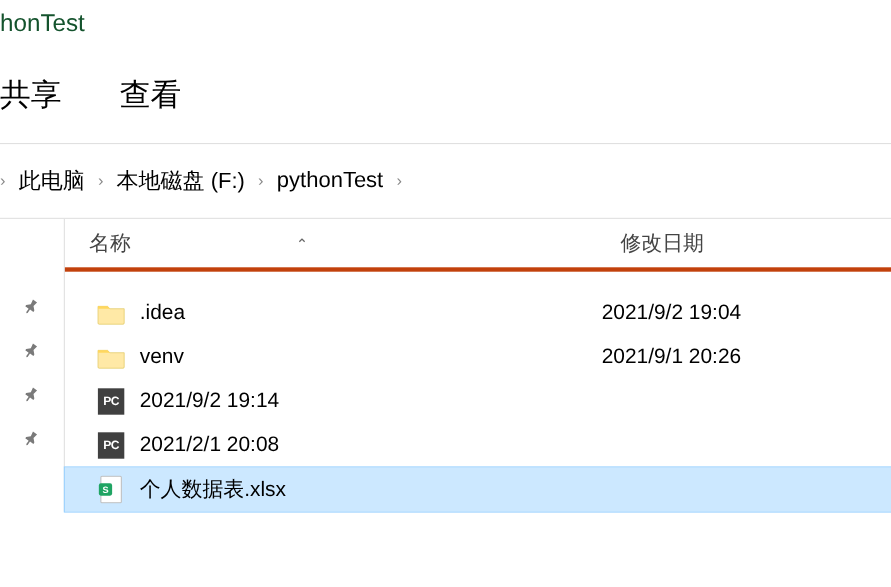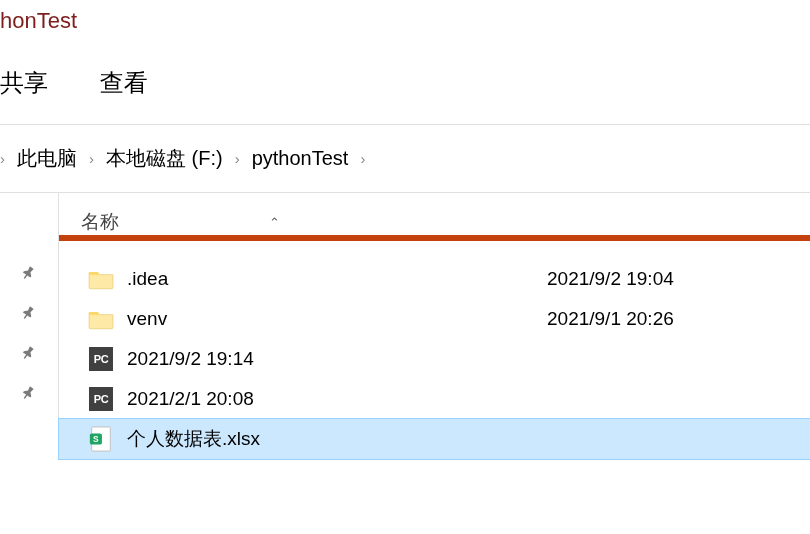--- a/index.html
+++ b/index.html
@@ -9,25 +9,25 @@
       font-size: 17px;
       color: #000;
       width: 810px;
       height: 534px;
       overflow: hidden;
       position: relative;
     }
     .title-area {
       padding: 8px 0 8px 0;
       font-size: 22px;
-      color: #7f1d1d;
+      color: #14532d;
     }
     .tabs {
       padding: 25px 0 15px 0;
-      font-size: 24px;
+      font-size: 28px;
       color: #000;
     }
     .tabs span { margin-right: 45px; }
     .divider {
       border-bottom: 1px solid #e0e0e0;
       margin-top: 10px;
       margin-bottom: 0;
     }
     .breadcrumb {
       padding: 20px 0 20px 0;
@@ -57,25 +57,25 @@
       color: #808080;
       font-size: 20px;
     }
     .pin svg { width: 18px; height: 18px; fill: #7a7a7a; }
     .list-panel {
       flex: 1;
       border-left: 1px solid #e0e0e0;
     }
     .list-header {
       display: flex;
-      align-items: flex-end;
+      align-items: center;
       height: 48px;
       color: #444;
       font-size: 19px;
-      border-bottom: 6px solid #c2410c;
+      border-bottom: 4px solid #c2410c;
     }
     .col-name {
       padding-left: 22px;
       width: 505px;
       display: flex;
       align-items: center;
     }
     .sort-caret {
       margin-left: 150px;
       font-size: 13px;
@@ -167,20 +167,21 @@
         </svg>
       </div>
   </div>
 
   <div class="list-panel">
     <div class="list-header">
       <div class="col-name">
         <span>名称</span>
         <span class="sort-caret">⌃</span>
       </div>
+      <div class="col-date">修改日期</div>
     </div>
 
     <div class="list-body" id="file-list">
         <div class="file-row">
           <div class="file-icon">
             <svg class="folder-icon" viewBox="0 0 24 20">
               <path fill="#ffe9a6" stroke="#e0c862" stroke-width="0.6" d="M1 4h8l2 2h12v12a1 1 0 0 1-1 1H2a1 1 0 0 1-1-1V4z"></path>
               <path fill="#ffd75e" d="M1 4h8l2 2H1z"></path>
             </svg>
           </div>

